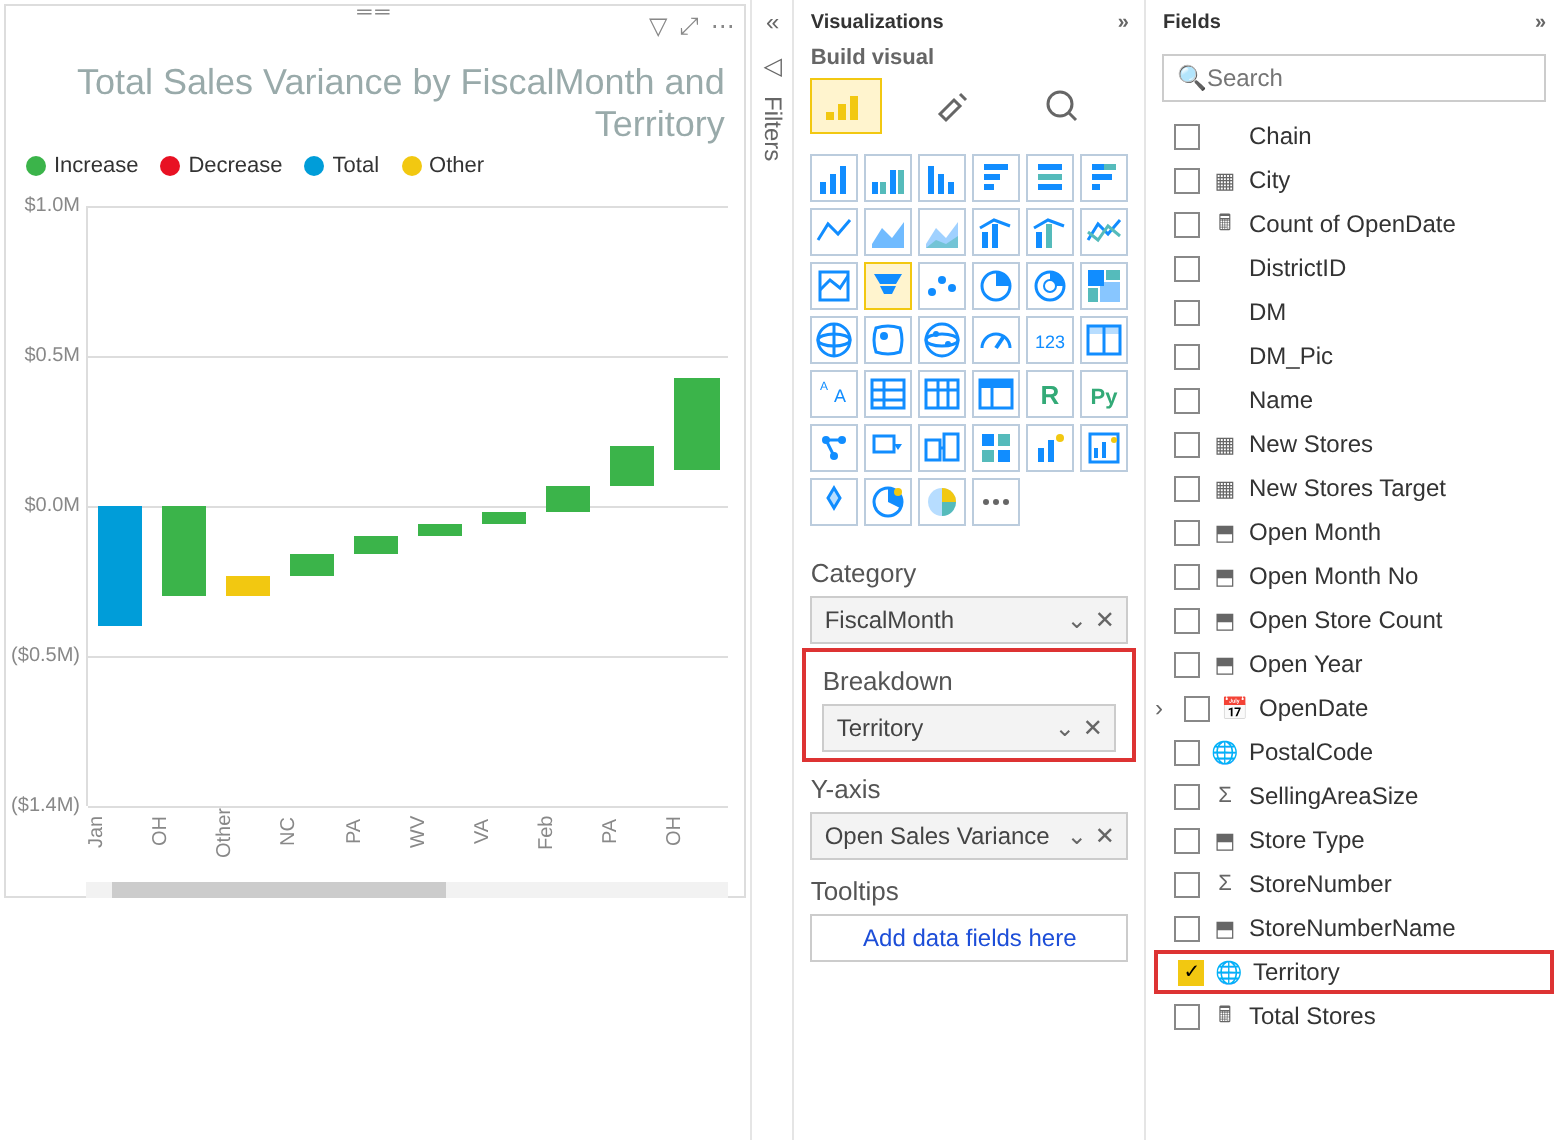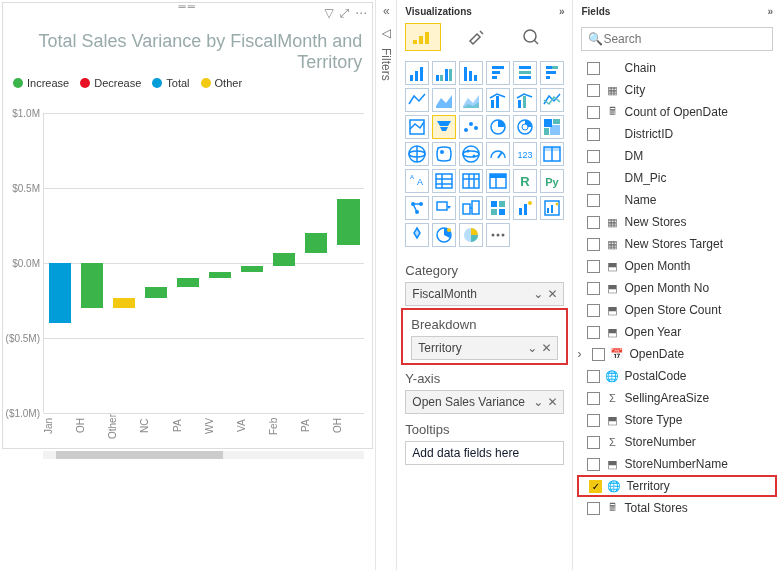--- a/index.html
+++ b/index.html
@@ -5,21 +5,21 @@
 * { box-sizing: border-box; margin: 0; padding: 0; font-family: "Segoe UI", Arial, sans-serif; }
 body { display: flex; width: 781px; height: 570px; background: #fff; font-size: 12px; color: #333; }
 .canvas { width: 390px; height: 447px; position: relative; border: 1px solid #ddd; margin: 2px; }
 .drag-ic { position: absolute; top: -2px; left: 50%; transform: translateX(-50%); pointer-events: auto; cursor: grab; color: #888; font-size: 10px; letter-spacing: 2px; }
 .tools { position: absolute; top: 3px; right: 5px; display: flex; gap: 6px; color: #888; }
 .tools span { cursor: pointer; }
 .chart-title { padding: 28px 10px 4px; font-size: 18px; color: #9aa; text-align: right; }
 .legend { display: flex; gap: 11px; padding: 0 10px 8px; font-size: 11px; }
 .legend-item { display: flex; align-items: center; gap: 4px; }
 .dot { width: 10px; height: 10px; border-radius: 50%; }
-.plot { position: relative; height: 300px; margin: 16px 8px 0 40px; border-left:1px solid #ddd; }
+.plot { position: relative; height: 300px; margin: 6px 8px 0 40px; border-left:1px solid #ddd; }
 .ylab { position: absolute; left: -40px; font-size: 10px; color: #888; width: 36px; text-align: right; transform: translateY(-50%); }
 .base { position: absolute; left: 0; right: 0; border-top: 1px solid #ddd; }
 .bars { position: absolute; inset: 0; display: flex; align-items: stretch; }
 .barcol { flex: 1; position: relative; }
 .bar { position: absolute; left: 15%; right: 15%; }
 .xlabels { display: flex; margin-left: 40px; margin-right: 8px; }
 .xlabels div { flex: 1; text-align: center; font-size: 10px; color: #888; writing-mode: vertical-rl; transform: rotate(180deg); padding-top: 4px; height: 30px; }
 .scroll { height: 8px; margin: 8px 8px 0 40px; background: #f2f2f2; position: relative; }
 .thumb { position: absolute; left: 4%; width: 52%; top: 0; bottom: 0; background: #ccc; }
 
@@ -35,21 +35,21 @@
 .tabs { display: flex; gap: 18px; padding: 0 8px 6px; }
 .tabicon { width: 36px; height: 28px; display: flex; align-items: center; justify-content: center; cursor: pointer; }
 .tabicon.active { background: #FFF4CE; border: 1px solid #F2C811; }
 .viz-grid { display: grid; grid-template-columns: repeat(6, 1fr); gap: 3px; padding: 4px 8px 10px; }
 .viz-grid .vi { width: 24px; height: 24px; border: 1px solid #bcd; display: flex; align-items: center; justify-content: center; font-size: 11px; color: #3a7; cursor: pointer; }
 .viz-grid .vi svg { display:block; }
 .viz-grid .vi.sel { background: #FFF4CE; border-color: #F2C811; }
 
 .fwell-label { padding: 6px 8px 2px; font-size: 13px; color: #555; }
 .fwell { margin: 2px 8px; border: 1px solid #ccc; background: #f3f3f3; height: 24px; display: flex; align-items: center; padding: 0 6px; font-size: 12px; color: #444; position: relative; }
-.fwell.empty { background: #fff; color: #0f172a; }
+.fwell.empty { background: #fff; color: #1d4ed8; justify-content: center; }
 .fwell .actions { margin-left: auto; display: flex; gap: 4px; color: #666; }
 .hl { border: 2px solid #d33; padding: 1px 0; margin: 0 4px; }
 
 .search { margin: 4px 8px; border: 1px solid #ccc; display: flex; align-items: center; height: 24px; padding: 0 6px; }
 .search input { border: none; outline: none; flex: 1; font-size: 12px; }
 .flist { overflow: auto; padding: 2px 4px; }
 .frow { display: flex; align-items: center; gap: 5px; padding: 2px 2px 2px 10px; font-size: 12px; color: #333; cursor: pointer; height: 22px; }
 .frow .cb { width: 13px; height: 13px; border: 1px solid #888; background: #fff; flex-shrink: 0; }
 .frow .cb.ck { background: #F2C811; border-color: #F2C811; }
 .frow .cb.ck::after { content: "✓"; display: block; font-size: 10px; line-height: 11px; text-align: center; color: #000; }
@@ -88,21 +88,21 @@
     </div>
   <div class="plot" id="plot">
       <div class="ylab" style="top: 0%;">$1.0M</div>
       <div class="base" style="top: 0%;"></div>
       <div class="ylab" style="top: 25%; text-align: right;">$0.5M</div>
       <div class="base" style="top: 25%;"></div>
       <div class="ylab" style="top: 50%;">$0.0M</div>
       <div class="base" style="top: 50%;"></div>
       <div class="ylab" style="top: 75%;">($0.5M)</div>
       <div class="base" style="top: 75%;"></div>
-      <div class="ylab" style="top: 100%;">($1.0M)</div>
+      <div class="ylab" style="top: 100%;">($1.4M)</div>
       <div class="base" style="top: 100%;"></div>
       <div class="bars">
         <div class="barcol">
           <div class="bar" style="top: 50%; height: 20%; background: rgb(0, 157, 217);"></div>
         </div>
         <div class="barcol">
           <div class="bar" style="top: 50%; height: 15%; background: rgb(59, 180, 74);"></div>
         </div>
         <div class="barcol">
           <div class="bar" style="top: 61.5%; height: 3.5%; background: rgb(242, 200, 17);"></div>
@@ -151,20 +151,21 @@
   <span class="chev">«</span>
   <span class="chev">◁</span>
   <span class="lbl">Filters</span>
 </div>
 
 <div class="pane viz">
   <div class="pane-head">
     <span>Visualizations</span>
     <span class="chev">»</span>
   </div>
+  <div class="sub">Build visual</div>
   <div class="tabs">
     <div class="tabicon active">
         <svg width="22" height="16">
           <rect x="1" y="11" width="4" height="4" fill="#F2C811"></rect>
           <rect x="7" y="7" width="4" height="8" fill="#F2C811"></rect>
           <rect x="13" y="3" width="4" height="12" fill="#F2C811"></rect>
         </svg>
       </div>
     <div class="tabicon">
         <svg width="20" height="20">

